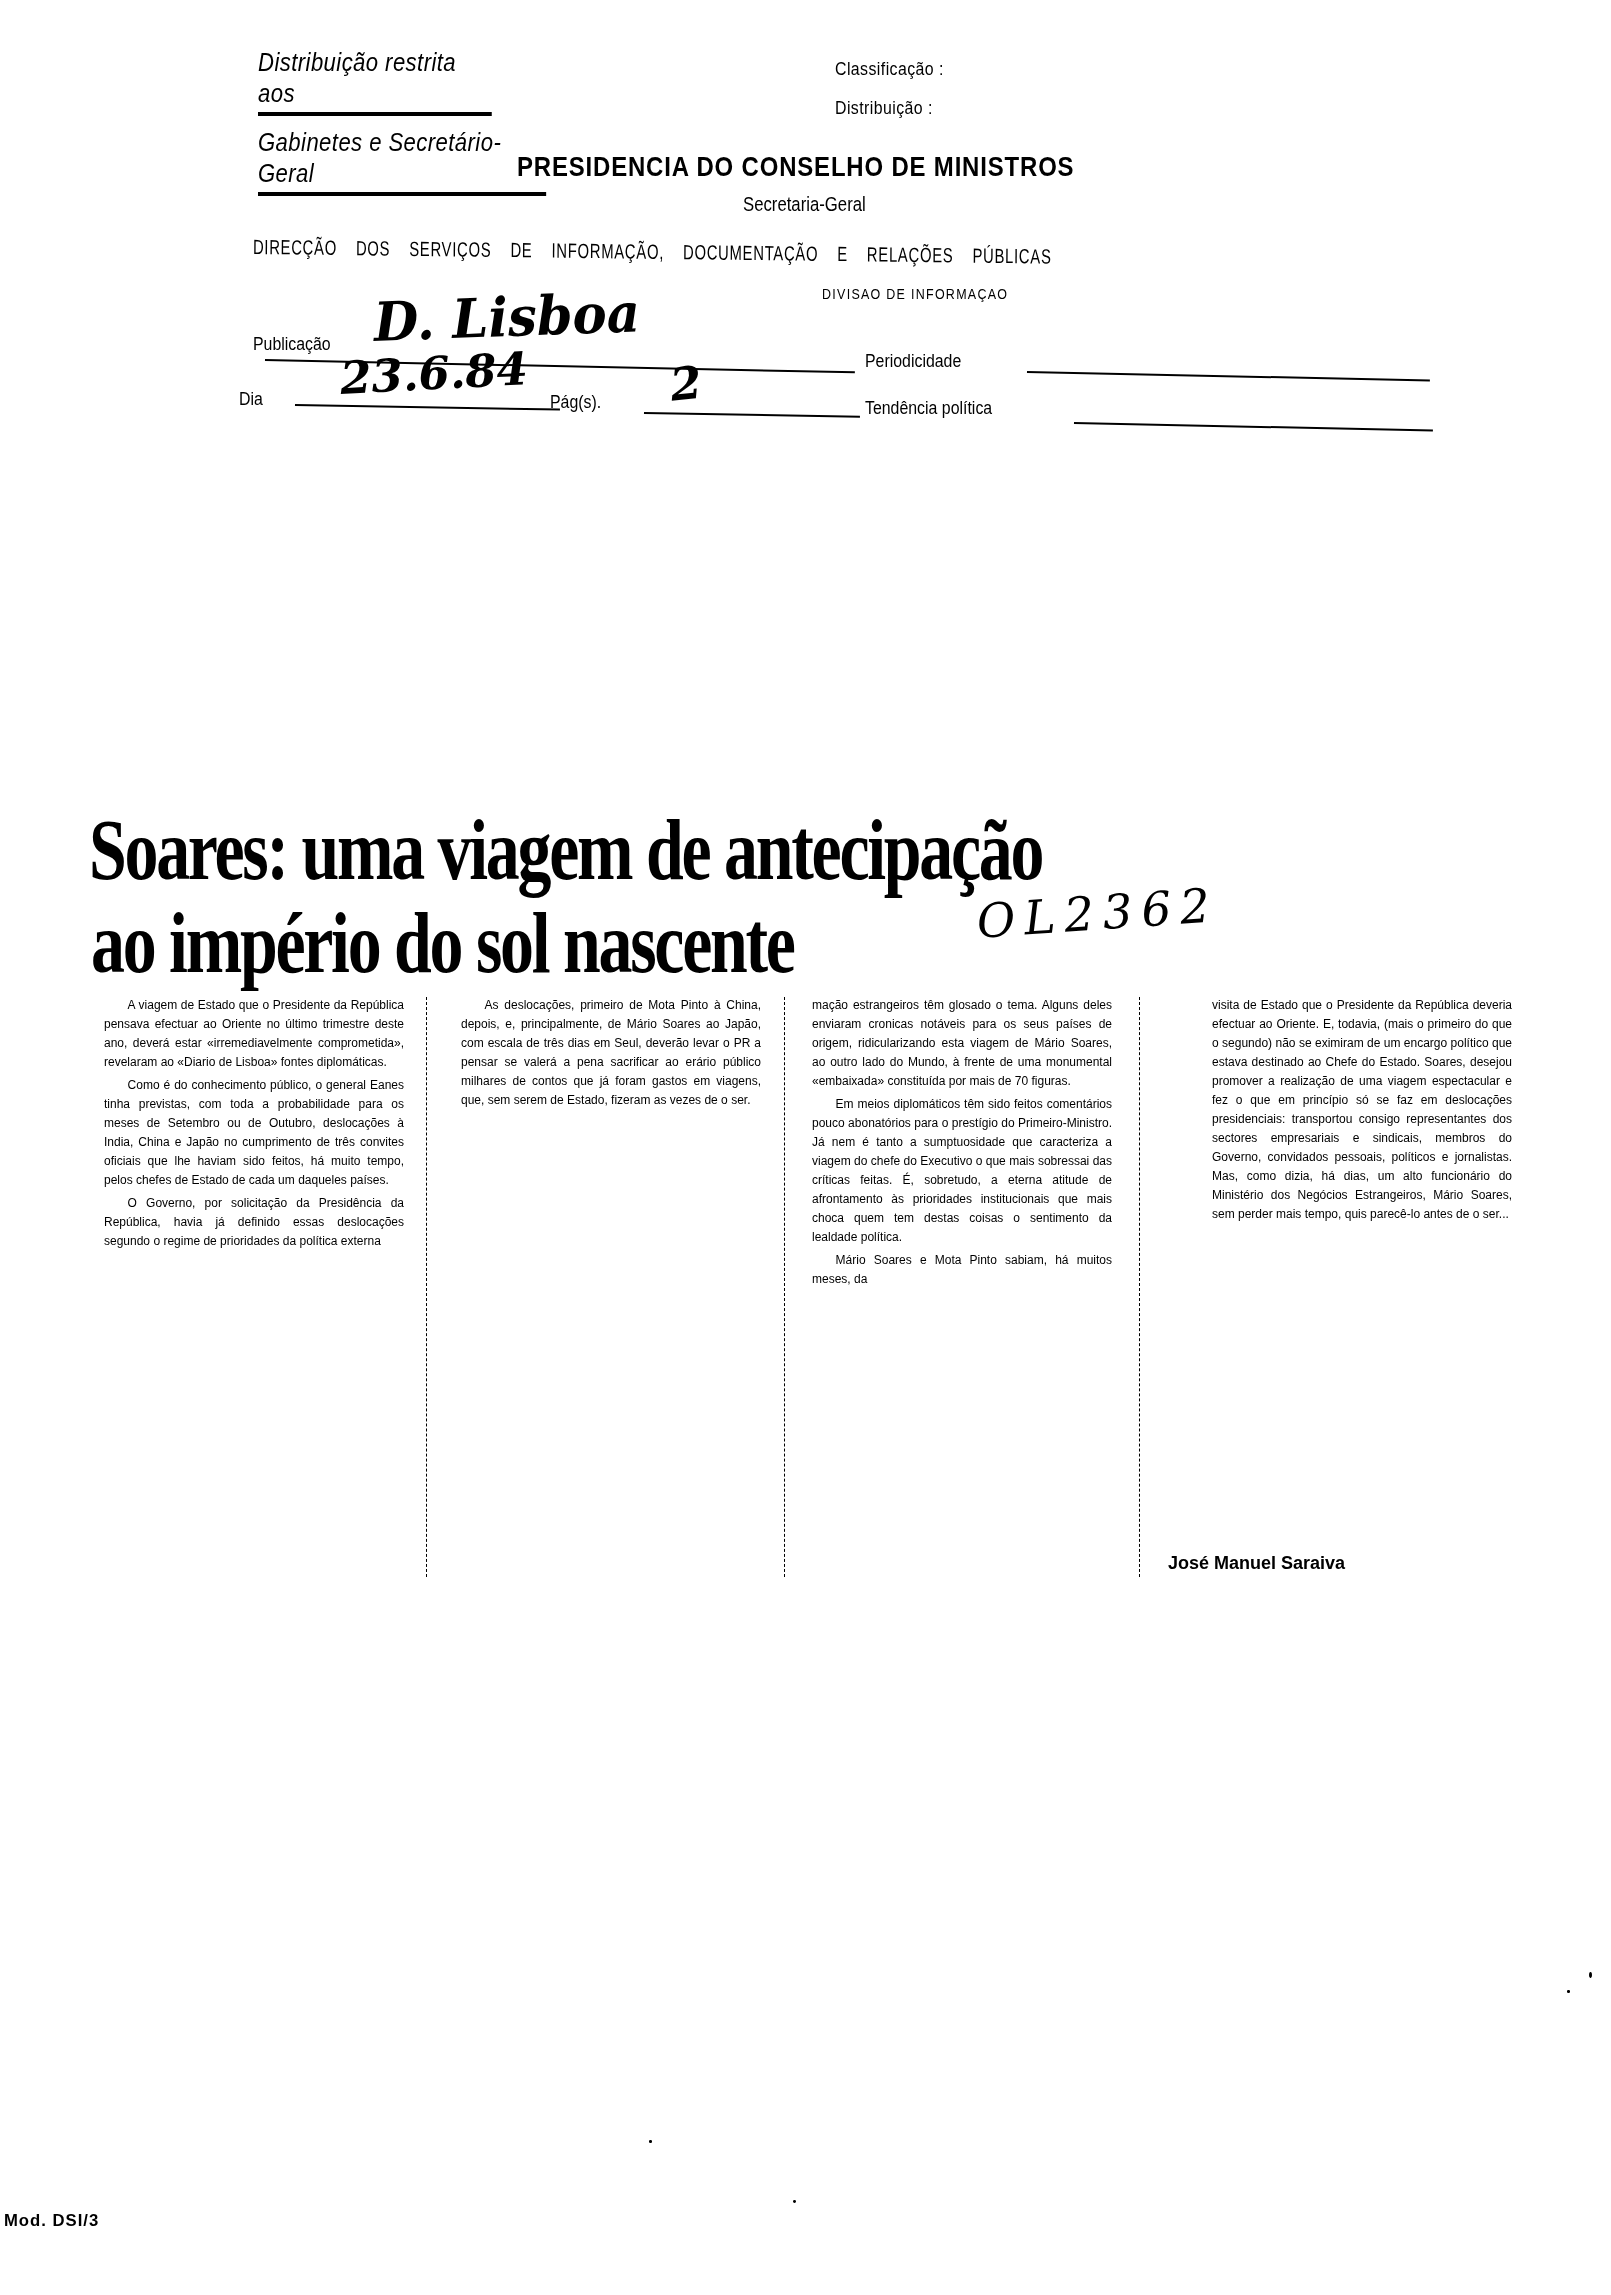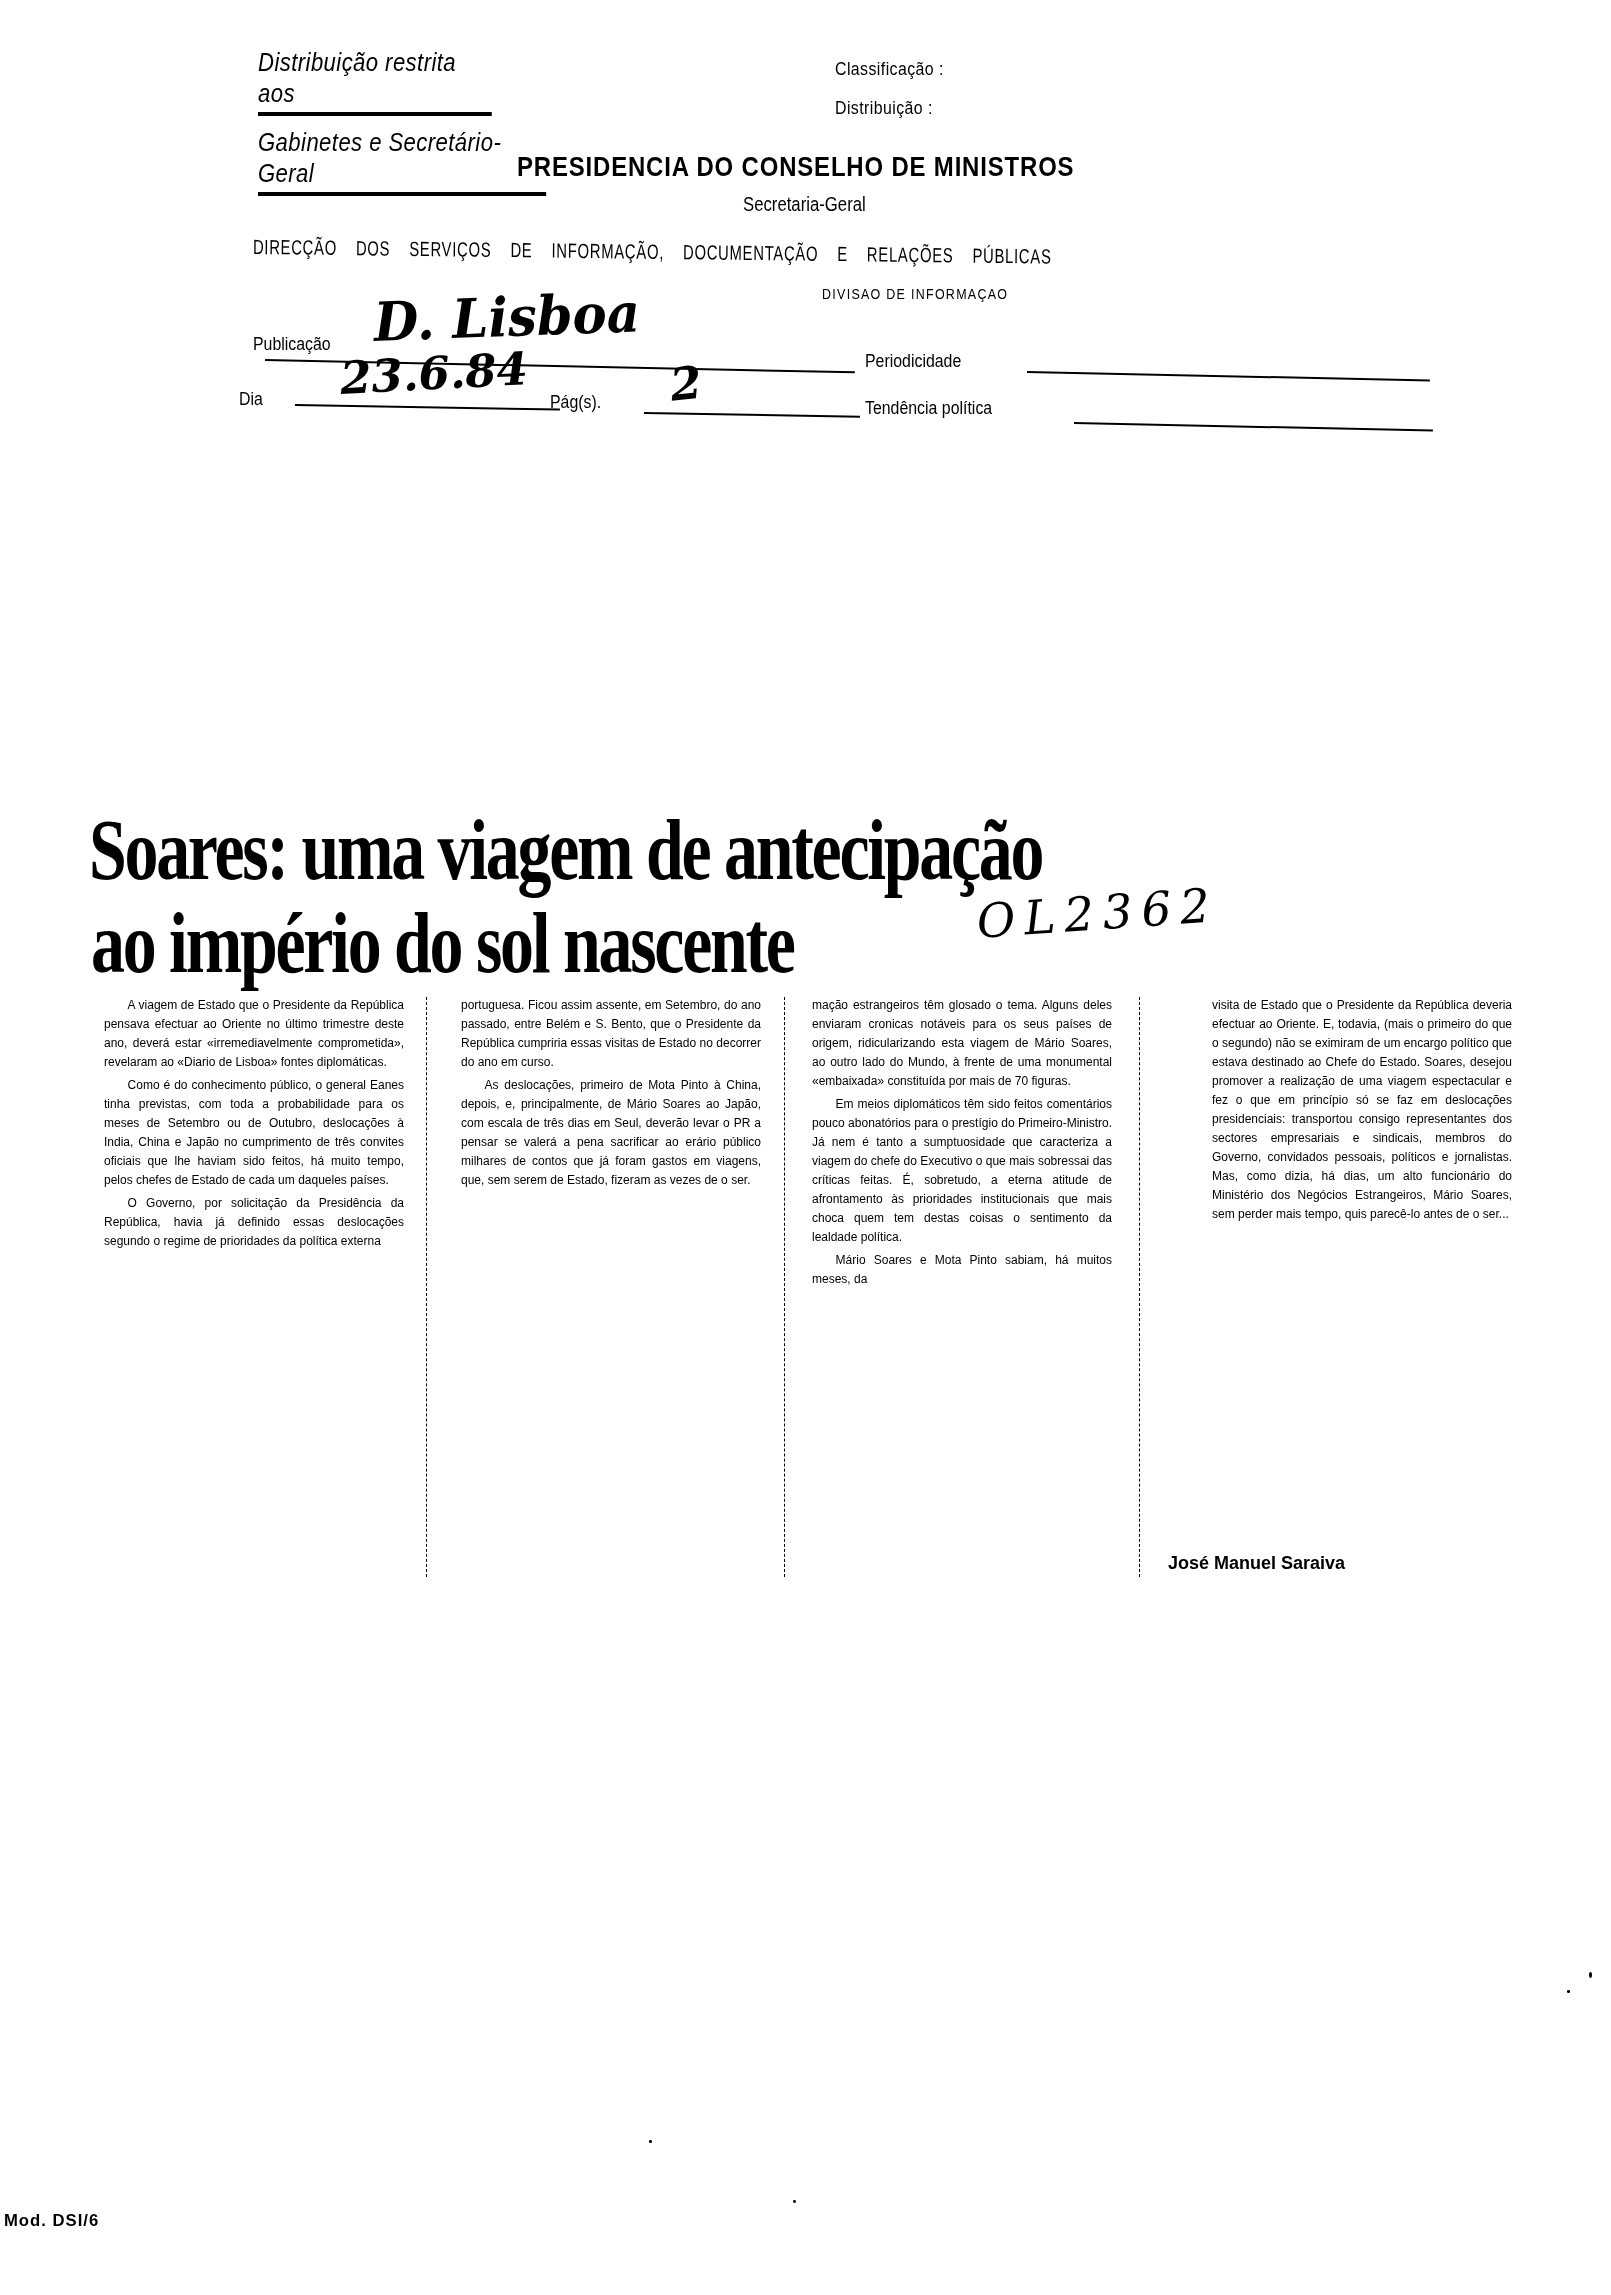--- a/index.html
+++ b/index.html
@@ -72,35 +72,34 @@
 <div class="col-rule" style="left:784px; height:580px;"></div>
 <div class="col-rule" style="left:1139px; height:580px;"></div>
 
 <div class="col" style="left:104px;">
   <p>A viagem de Estado que o Presidente da República pensava efectuar ao Oriente no último trimestre deste ano, deverá estar «irremediavelmente comprometida», revelaram ao «Diario de Lisboa» fontes diplomáticas.</p>
   <p>Como é do conhecimento público, o general Eanes tinha previstas, com toda a probabilidade para os meses de Setembro ou de Outubro, deslocações à India, China e Japão no cumprimento de três convites oficiais que lhe haviam sido feitos, há muito tempo, pelos chefes de Estado de cada um daqueles países.</p>
   <p>O Governo, por solicitação da Presidência da República, havia já definido essas deslocações segundo o regime de prioridades da política externa</p>
 </div>
 
 <div class="col" style="left:461px;">
-  <p class="cont">portuguesa. Ficou assim assente, em Setembro, do ano passado, entre Belém e S. Bento, que o Presidente da República cumpriria essas visitas de Estado no decorrer do ano em curso.</p>
   <p>As deslocações, primeiro de Mota Pinto à China, depois, e, principalmente, de Mário Soares ao Japão, com escala de três dias em Seul, deverão levar o PR a pensar se valerá a pena sacrificar ao erário público milhares de contos que já foram gastos em viagens, que, sem serem de Estado, fizeram as vezes de o ser.</p>
 </div>
 
 <div class="col" style="left:812px;">
   <p class="cont">mação estrangeiros têm glosado o tema. Alguns deles enviaram cronicas notáveis para os seus países de origem, ridicularizando esta viagem de Mário Soares, ao outro lado do Mundo, à frente de uma monumental «embaixada» constituída por mais de 70 figuras.</p>
   <p>Em meios diplomáticos têm sido feitos comentários pouco abonatórios para o prestígio do Primeiro-Ministro. Já nem é tanto a sumptuosidade que caracteriza a viagem do chefe do Executivo o que mais sobressai das críticas feitas. É, sobretudo, a eterna atitude de afrontamento às prioridades institucionais que mais choca quem tem destas coisas o sentimento da lealdade política.</p>
   <p>Mário Soares e Mota Pinto sabiam, há muitos meses, da</p>
 </div>
 
 <div class="col" style="left:1212px;">
   <p class="cont">visita de Estado que o Presidente da República deveria efectuar ao Oriente. E, todavia, (mais o primeiro do que o segundo) não se eximiram de um encargo político que estava destinado ao Chefe do Estado. Soares, desejou promover a realização de uma viagem espectacular e fez o que em princípio só se faz em deslocações presidenciais: transportou consigo representantes dos sectores empresariais e sindicais, membros do Governo, convidados pessoais, políticos e jornalistas. Mas, como dizia, há dias, um alto funcionário do Ministério dos Negócios Estrangeiros, Mário Soares, sem perder mais tempo, quis parecê-lo antes de o ser...</p>
 </div>
 
 <div class="abs byline" style="left:1168px; top:1553px;">José Manuel Saraiva</div>
 
-<div class="abs footer" style="left:3.9px; top:2211px;">Mod. DSI/6</div>
+<div class="abs footer" style="left:3.9px; top:2211px;">Mod. DSI/3</div>
 
 <div class="speck" style="left:793px; top:2200px; width:2.9px; height:2.9px;"></div>
 <div class="speck" style="left:1589px; top:1972px; width:2.5px; height:5.9px;"></div>
 <div class="speck" style="left:1567px; top:1990px; width:2.5px; height:2.5px;"></div>
 <div class="speck" style="left:649px; top:2140px; width:2.5px; height:2.5px;"></div>
 
 
 </body></html>

